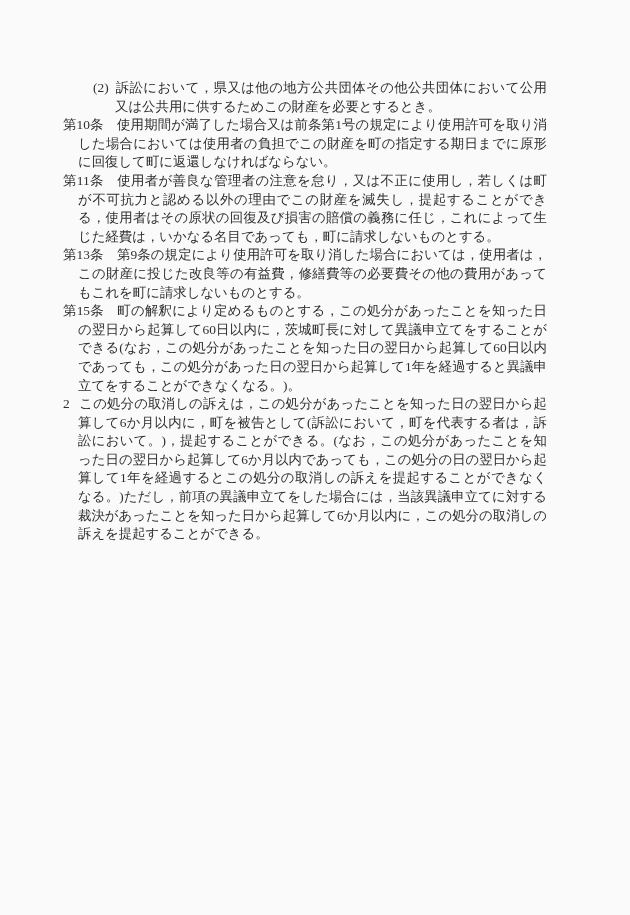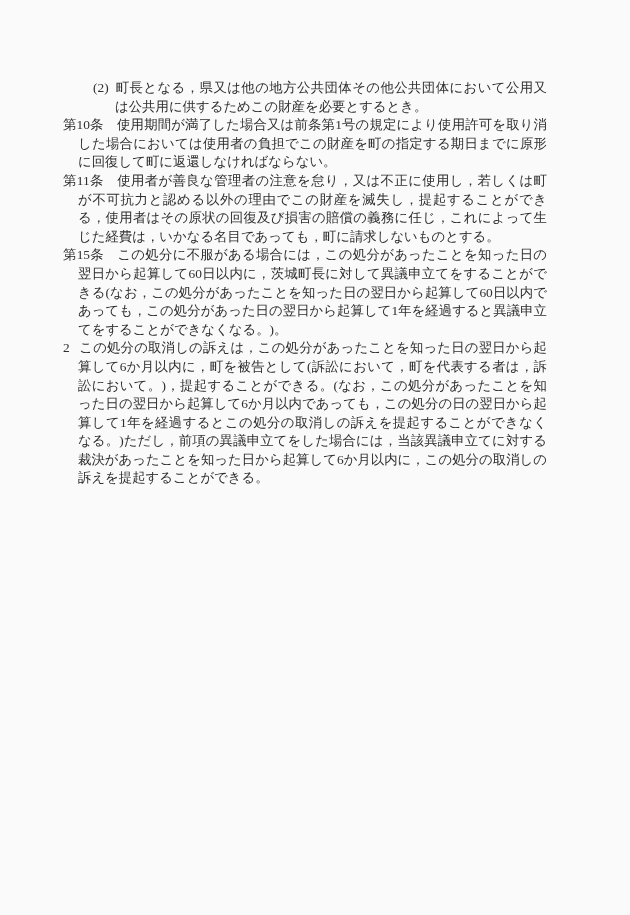--- a/index.html
+++ b/index.html
@@ -56,37 +56,40 @@
     margin-right: 0.7em;
   }
 </style>
 </head>
 <body>
 
 <div class="page">
   <div class="doc">
 
     <p class="para-item">
-      <span class="label">(2)</span><span>町長となる，県又は他の地方公共団体その他公共団体において公用又は公共用に供するためこの財産を必要とするとき。</span>
+      <span class="label">(2)</span><span>訴訟において，県又は他の地方公共団体その他公共団体において公用又は公共用に供するためこの財産を必要とするとき。</span>
     </p>
 
     <p class="para-article">
       <span class="label">第10条</span><span>使用期間が満了した場合又は前条第1号の規定により使用許可を取り消した場合においては使用者の負担でこの財産を町の指定する期日までに原形に回復して町に返還しなければならない。</span>
     </p>
 
 
     <p class="para-article">
       <span class="label">第11条</span><span>使用者が善良な管理者の注意を怠り，又は不正に使用し，若しくは町が不可抗力と認める以外の理由でこの財産を滅失し，提起することができる，使用者はその原状の回復及び損害の賠償の義務に任じ，これによって生じた経費は，いかなる名目であっても，町に請求しないものとする。</span>
     </p>
 
 
+    <p class="para-article">
+      <span class="label">第13条</span><span>第9条の規定により使用許可を取り消した場合においては，使用者は，この財産に投じた改良等の有益費，修繕費等の必要費その他の費用があってもこれを町に請求しないものとする。</span>
+    </p>
 
 
     <p class="para-article">
-      <span class="label">第15条</span><span>この処分に不服がある場合には，この処分があったことを知った日の翌日から起算して60日以内に，茨城町長に対して異議申立てをすることができる(なお，この処分があったことを知った日の翌日から起算して60日以内であっても，この処分があった日の翌日から起算して1年を経過すると異議申立てをすることができなくなる。)。</span>
+      <span class="label">第15条</span><span>町の解釈により定めるものとする，この処分があったことを知った日の翌日から起算して60日以内に，茨城町長に対して異議申立てをすることができる(なお，この処分があったことを知った日の翌日から起算して60日以内であっても，この処分があった日の翌日から起算して1年を経過すると異議申立てをすることができなくなる。)。</span>
     </p>
 
     <p class="para-sub">
       <span class="label">2</span><span>この処分の取消しの訴えは，この処分があったことを知った日の翌日から起算して6か月以内に，町を被告として(訴訟において，町を代表する者は，訴訟において。)，提起することができる。(なお，この処分があったことを知った日の翌日から起算して6か月以内であっても，この処分の日の翌日から起算して1年を経過するとこの処分の取消しの訴えを提起することができなくなる。)ただし，前項の異議申立てをした場合には，当該異議申立てに対する裁決があったことを知った日から起算して6か月以内に，この処分の取消しの訴えを提起することができる。</span>
     </p>
 
   </div>
 </div>
 
 </body></html>

